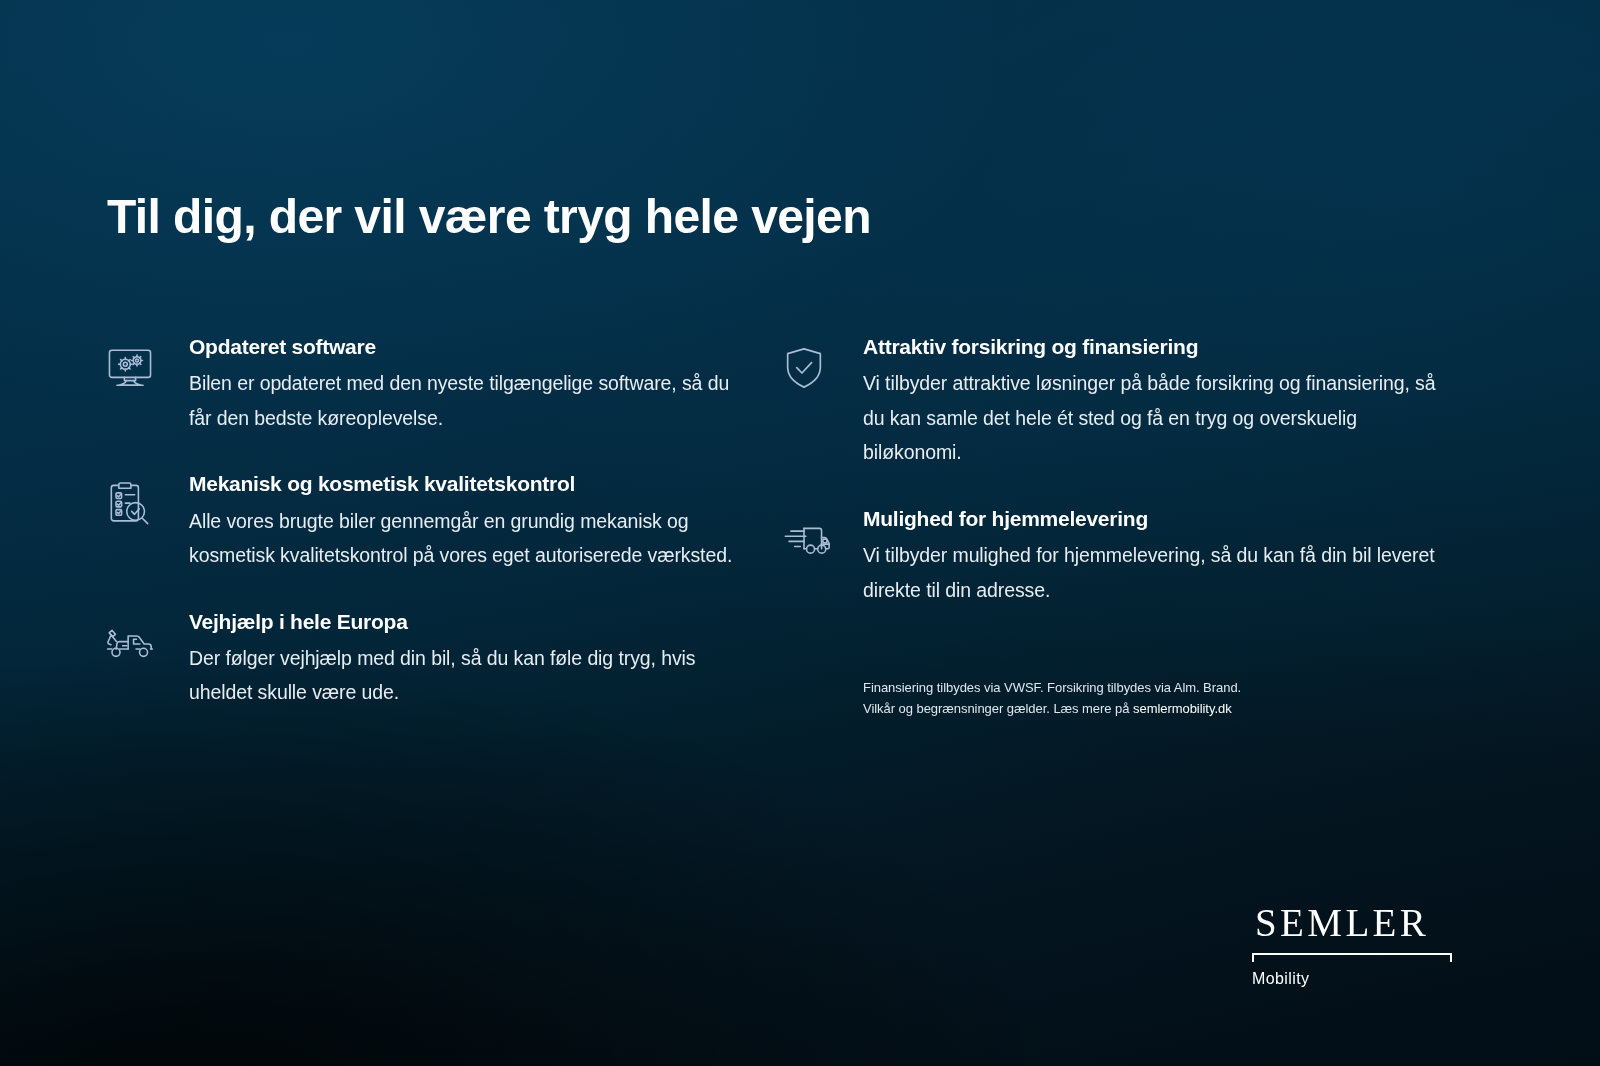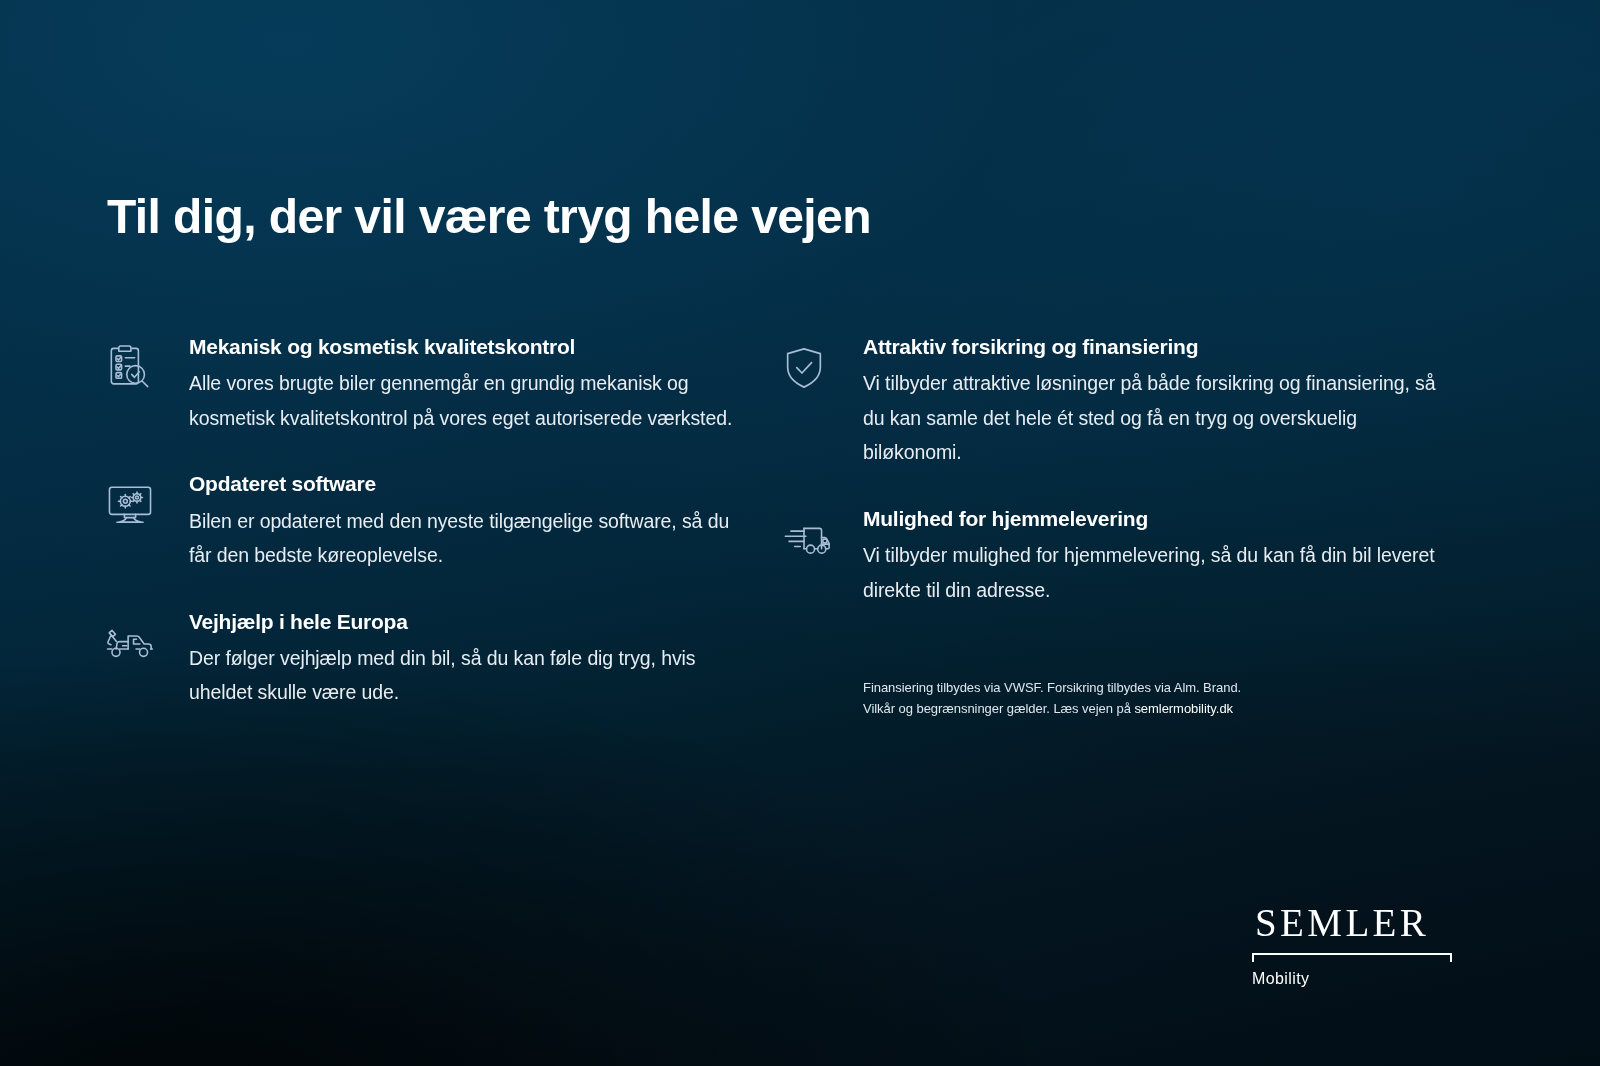--- a/index.html
+++ b/index.html
@@ -163,59 +163,59 @@
 <body>
 
 <div class="stage">
   <div class="content">
 
     <h1 class="headline">Til dig, der vil være tryg hele vejen</h1>
 
     <div class="columns">
 
       <div class="col col-left">
+
+        <div class="feature">
+          <span class="feature-icon">
+            <svg viewBox="0 0 60 60" fill="none" stroke="#a9bed6" stroke-width="1.7" stroke-linecap="round" stroke-linejoin="round">
+              <rect x="8" y="11" width="44" height="29" rx="2.6"></rect>
+              <path d="M24 40v3.5h12V40"></path>
+              <path d="M26 43.5c0 3-4 3.3-7.5 4.9h23c-3.5-1.6-7.5-1.9-7.5-4.9"></path>
+              <path d="M16 48.4h28"></path>
+              <circle cx="25" cy="26" r="5.4"></circle>
+              <circle cx="25" cy="26" r="2.1"></circle>
+              <path d="M25 18.7v2.1M25 31.2v2.1M17.7 26h2.1M30.2 26h2.1M19.9 20.9l1.5 1.5M28.6 29.6l1.5 1.5M30.1 20.9l-1.5 1.5M21.4 29.6l-1.5 1.5"></path>
+              <circle cx="37.5" cy="22" r="4.1"></circle>
+              <circle cx="37.5" cy="22" r="1.6"></circle>
+              <path d="M37.5 16.2v1.7M37.5 26.1v1.7M31.7 22h1.7M41.6 22h1.7M33.4 17.9l1.2 1.2M40.4 24.9l1.2 1.2M41.6 17.9l-1.2 1.2M34.6 24.9l-1.2 1.2"></path>
+            </svg>
+          </span>
+          <p class="feature-title">Opdateret software</p>
+          <p class="feature-body">Bilen er opdateret med den nyeste tilgængelige software, så du får den bedste køreoplevelse.</p>
+        </div>
 
         <div class="feature">
           <span class="feature-icon">
             <svg viewBox="0 0 60 60" fill="none" stroke="#a9bed6" stroke-width="1.7" stroke-linecap="round" stroke-linejoin="round">
               <path d="M17 9h-4.5A2.5 2.5 0 0 0 10 11.5v33A2.5 2.5 0 0 0 12.5 47h24a2.5 2.5 0 0 0 2.5-2.5V11.5A2.5 2.5 0 0 0 36.5 9H32"></path>
               <path d="M20 6.5h9a2 2 0 0 1 2 2V12H18V8.5a2 2 0 0 1 2-2z"></path>
               <rect x="15" y="17" width="6" height="6" rx="1.2"></rect>
               <path d="M16.4 20l1.3 1.4 2.2-2.6"></path>
               <rect x="15" y="26" width="6" height="6" rx="1.2"></rect>
               <path d="M16.4 29l1.3 1.4 2.2-2.6"></path>
               <rect x="15" y="35" width="6" height="6" rx="1.2"></rect>
               <path d="M16.4 38l1.3 1.4 2.2-2.6"></path>
               <path d="M25 19h10M25 28h5"></path>
               <circle cx="36" cy="37" r="9.5"></circle>
               <path d="M31.8 36.8l3 3.2 5.2-6"></path>
               <path d="M43.2 44.2L49 50"></path>
             </svg>
           </span>
           <p class="feature-title">Mekanisk og kosmetisk kvalitetskontrol</p>
           <p class="feature-body">Alle vores brugte biler gennemgår en grundig mekanisk og kosmetisk kvalitetskontrol på vores eget autoriserede værksted.</p>
-        </div>
-
-        <div class="feature">
-          <span class="feature-icon">
-            <svg viewBox="0 0 60 60" fill="none" stroke="#a9bed6" stroke-width="1.7" stroke-linecap="round" stroke-linejoin="round">
-              <rect x="8" y="11" width="44" height="29" rx="2.6"></rect>
-              <path d="M24 40v3.5h12V40"></path>
-              <path d="M26 43.5c0 3-4 3.3-7.5 4.9h23c-3.5-1.6-7.5-1.9-7.5-4.9"></path>
-              <path d="M16 48.4h28"></path>
-              <circle cx="25" cy="26" r="5.4"></circle>
-              <circle cx="25" cy="26" r="2.1"></circle>
-              <path d="M25 18.7v2.1M25 31.2v2.1M17.7 26h2.1M30.2 26h2.1M19.9 20.9l1.5 1.5M28.6 29.6l1.5 1.5M30.1 20.9l-1.5 1.5M21.4 29.6l-1.5 1.5"></path>
-              <circle cx="37.5" cy="22" r="4.1"></circle>
-              <circle cx="37.5" cy="22" r="1.6"></circle>
-              <path d="M37.5 16.2v1.7M37.5 26.1v1.7M31.7 22h1.7M41.6 22h1.7M33.4 17.9l1.2 1.2M40.4 24.9l1.2 1.2M41.6 17.9l-1.2 1.2M34.6 24.9l-1.2 1.2"></path>
-            </svg>
-          </span>
-          <p class="feature-title">Opdateret software</p>
-          <p class="feature-body">Bilen er opdateret med den nyeste tilgængelige software, så du får den bedste køreoplevelse.</p>
         </div>
 
         <div class="feature">
           <span class="feature-icon">
             <svg viewBox="0 0 60 60" fill="none" stroke="#a9bed6" stroke-width="1.7" stroke-linecap="round" stroke-linejoin="round">
               <path d="M6 36.5h4.5"></path>
               <path d="M19 36.5h9"></path>
               <path d="M36.5 36.5h4"></path>
               <path d="M52 36.5h2"></path>
               <path d="M28 36.5V22.5h9.5c1 0 1.8.5 2.4 1.3l5.3 7.3h4.6c1.6 0 2.9 1.3 2.9 2.9v2.5"></path>
@@ -267,21 +267,21 @@
             </svg>
           </span>
           <p class="feature-title">Mulighed for hjemmelevering</p>
           <p class="feature-body">Vi tilbyder mulighed for hjemmelevering, så du kan få din bil leveret direkte til din adresse.</p>
         </div>
 
         <div class="spacer-right"></div>
 
         <p class="disclaimer">
           <span>Finansiering tilbydes via VWSF. Forsikring tilbydes via Alm. Brand.</span><br>
-          <span>Vilkår og begrænsninger gælder. Læs vejen på </span><span class="strong">semlermobility.dk</span>
+          <span>Vilkår og begrænsninger gælder. Læs mere på </span><span class="strong">semlermobility.dk</span>
         </p>
 
       </div>
     </div>
 
     <div class="logo">
       <div class="logo-word">SEMLER</div>
       <div class="logo-rule"></div>
       <div class="logo-sub">Mobility</div>
     </div>

